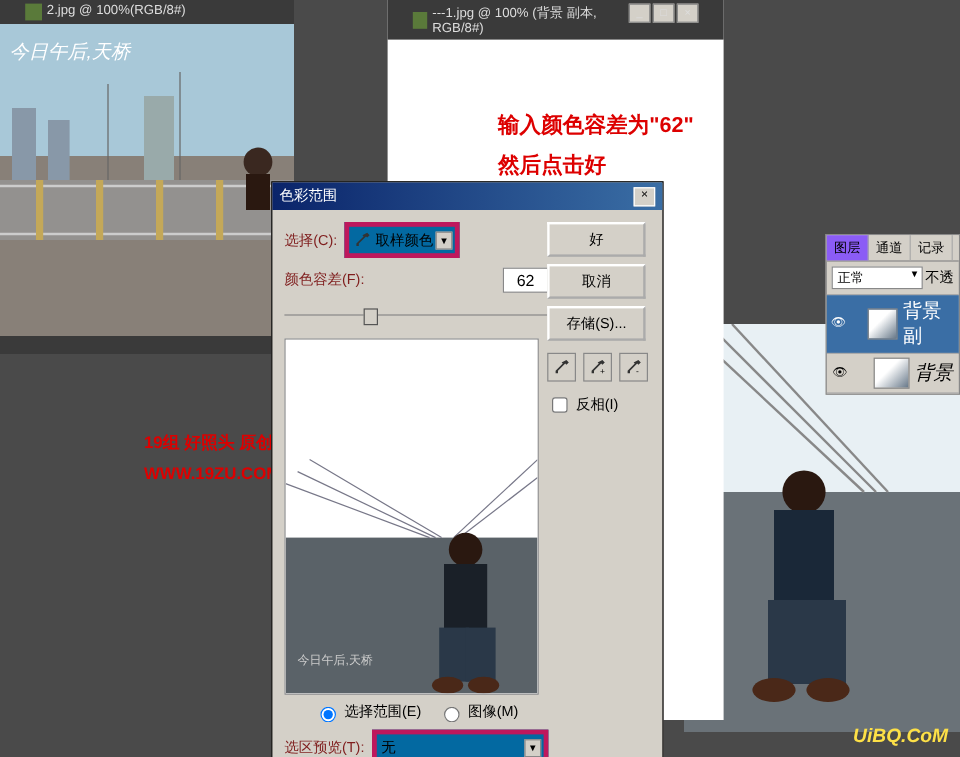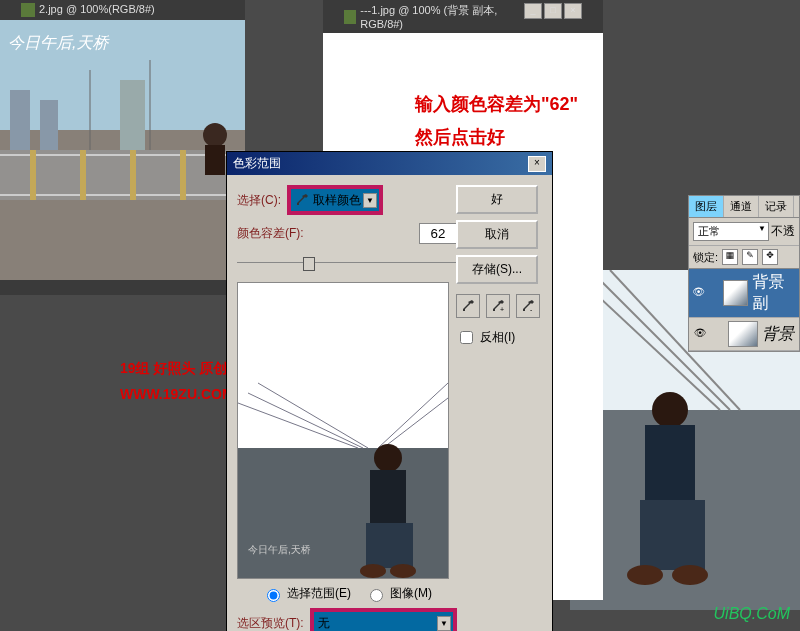--- a/index.html
+++ b/index.html
@@ -12,21 +12,21 @@
 .win-controls{display:flex;gap:2px}
 .win-btn{width:16px;height:14px;background:#d4d0c8;border:1px solid #888;font-size:9px;text-align:center;line-height:12px;cursor:pointer}
 .doc-content{position:relative}
 .left .doc-content{height:260px;background:linear-gradient(180deg,#a8c4d4 0%,#8aa8b8 40%,#888 100%)}
 .bridge-svg{width:100%;height:100%}
 .red-text{position:absolute;color:#d00;font-size:18px;font-weight:bold}
 .annotation1{top:92px;left:415px}
 .annotation2{top:125px;left:415px}
 .credit1{position:absolute;top:360px;left:120px;color:#d00;font-size:14px;font-weight:bold}
 .credit2{position:absolute;top:386px;left:120px;color:#d00;font-size:14px;font-weight:bold}
-.watermark{position:absolute;bottom:8px;right:10px;color:#22c55e;font-size:16px;font-weight:normal;font-style:italic}
+.watermark{position:absolute;bottom:8px;right:10px;color:#fde047;font-size:16px;font-weight:bold;font-style:italic}
 .dialog{position:absolute;top:151px;left:226px;width:325px;background:#d4d0c8;border:1px solid #000;font-size:12px}
 .dialog-titlebar{background:linear-gradient(90deg,#0a246a,#3a6ea5);color:#fff;padding:3px 6px;display:flex;justify-content:space-between;align-items:center}
 .dialog-close{width:16px;height:14px;background:#d4d0c8;color:#000;border:1px solid #fff;font-size:10px;text-align:center;line-height:12px;cursor:pointer}
 .dialog-body{padding:10px;position:relative}
 .row{display:flex;align-items:center;margin-bottom:8px;gap:6px}
 .dlg-label{color:#7f1d1d}
 .dropdown{border:4px solid #be185d;background:#0369a1;padding:2px 18px 2px 4px;position:relative;display:inline-flex;align-items:center;gap:4px;height:18px}
 .dropdown::after{content:"▼";position:absolute;right:2px;font-size:8px;background:#d4d0c8;padding:2px;border:1px solid #888}
 .eyedrop-icon{width:14px;height:14px;display:inline-block}
 .eyedrop-icon svg{width:14px;height:14px}
@@ -39,21 +39,21 @@
 .radio-row{display:flex;gap:14px;justify-content:center;margin:6px 0}
 .radio-row label{display:flex;align-items:center;gap:4px}
 .btn{width:70px;padding:4px;background:#d4d0c8;border:2px outset #fff;text-align:center;cursor:pointer;margin-bottom:6px;display:block}
 .btn-col{position:absolute;top:10px;right:12px}
 .eyedrop-row{display:flex;gap:6px;margin:10px 0}
 .eyedrop-btn{width:22px;height:22px;border:1px solid #888;background:#d4d0c8;display:flex;align-items:center;justify-content:center;cursor:pointer}
 .checkbox-row{display:flex;align-items:center;gap:4px;margin-top:8px}
 .layers-panel{position:absolute;top:195px;right:0;width:110px;background:#d4d0c8;border:1px solid #888}
 .panel-tabs{display:flex;background:#d4d0c8;border-bottom:1px solid #888}
 .panel-tab{padding:3px 6px;font-size:11px;border-right:1px solid #aaa}
-.panel-tab.active{background:#7dd3fc}
+.panel-tab.active{background:#8b5cf6}
 .panel-row{display:flex;align-items:center;padding:4px;gap:2px;border-bottom:1px solid #aaa}
 .blend-dd{flex:1;border:1px solid #888;background:#fff;padding:1px 4px;font-size:11px;position:relative}
 .blend-dd::after{content:"▼";position:absolute;right:2px;font-size:8px}
 .lock-row{padding:3px 4px;font-size:11px;display:flex;align-items:center;gap:4px;border-bottom:1px solid #888}
 .lock-icon{width:14px;height:14px;border:1px solid #888;background:#fff;font-size:9px;text-align:center}
 .layer-item{display:flex;align-items:center;padding:3px;gap:4px;border-bottom:1px solid #aaa}
 .layer-item.selected{background:#3a6ea5;color:#fff}
 .eye-icon{width:16px;height:14px;text-align:center;font-size:10px}
 .layer-thumb{width:28px;height:24px;background:#fff;border:1px solid #888}
 .layer-thumb.img{background:linear-gradient(135deg,#fff 40%,#678 100%)}
@@ -221,26 +221,20 @@
 <div class="layers-panel">
   <div class="panel-tabs">
     <div class="panel-tab active">图层</div>
     <div class="panel-tab">通道</div>
     <div class="panel-tab">记录</div>
   </div>
   <div class="panel-row">
     <div class="blend-dd"><span>正常</span></div>
     <span>不透</span>
   </div>
-  <div class="lock-row">
-    <span>锁定:</span>
-    <span class="lock-icon">▦</span>
-    <span class="lock-icon">✎</span>
-    <span class="lock-icon">✥</span>
-  </div>
   <div class="layer-item selected">
     <span class="eye-icon">👁</span>
     <span style="width:12px"></span>
     <div class="layer-thumb img"></div>
     <span class="layer-name">背景 副</span>
   </div>
   <div class="layer-item">
     <span class="eye-icon">👁</span>
     <span style="width:12px"></span>
     <div class="layer-thumb img"></div>

